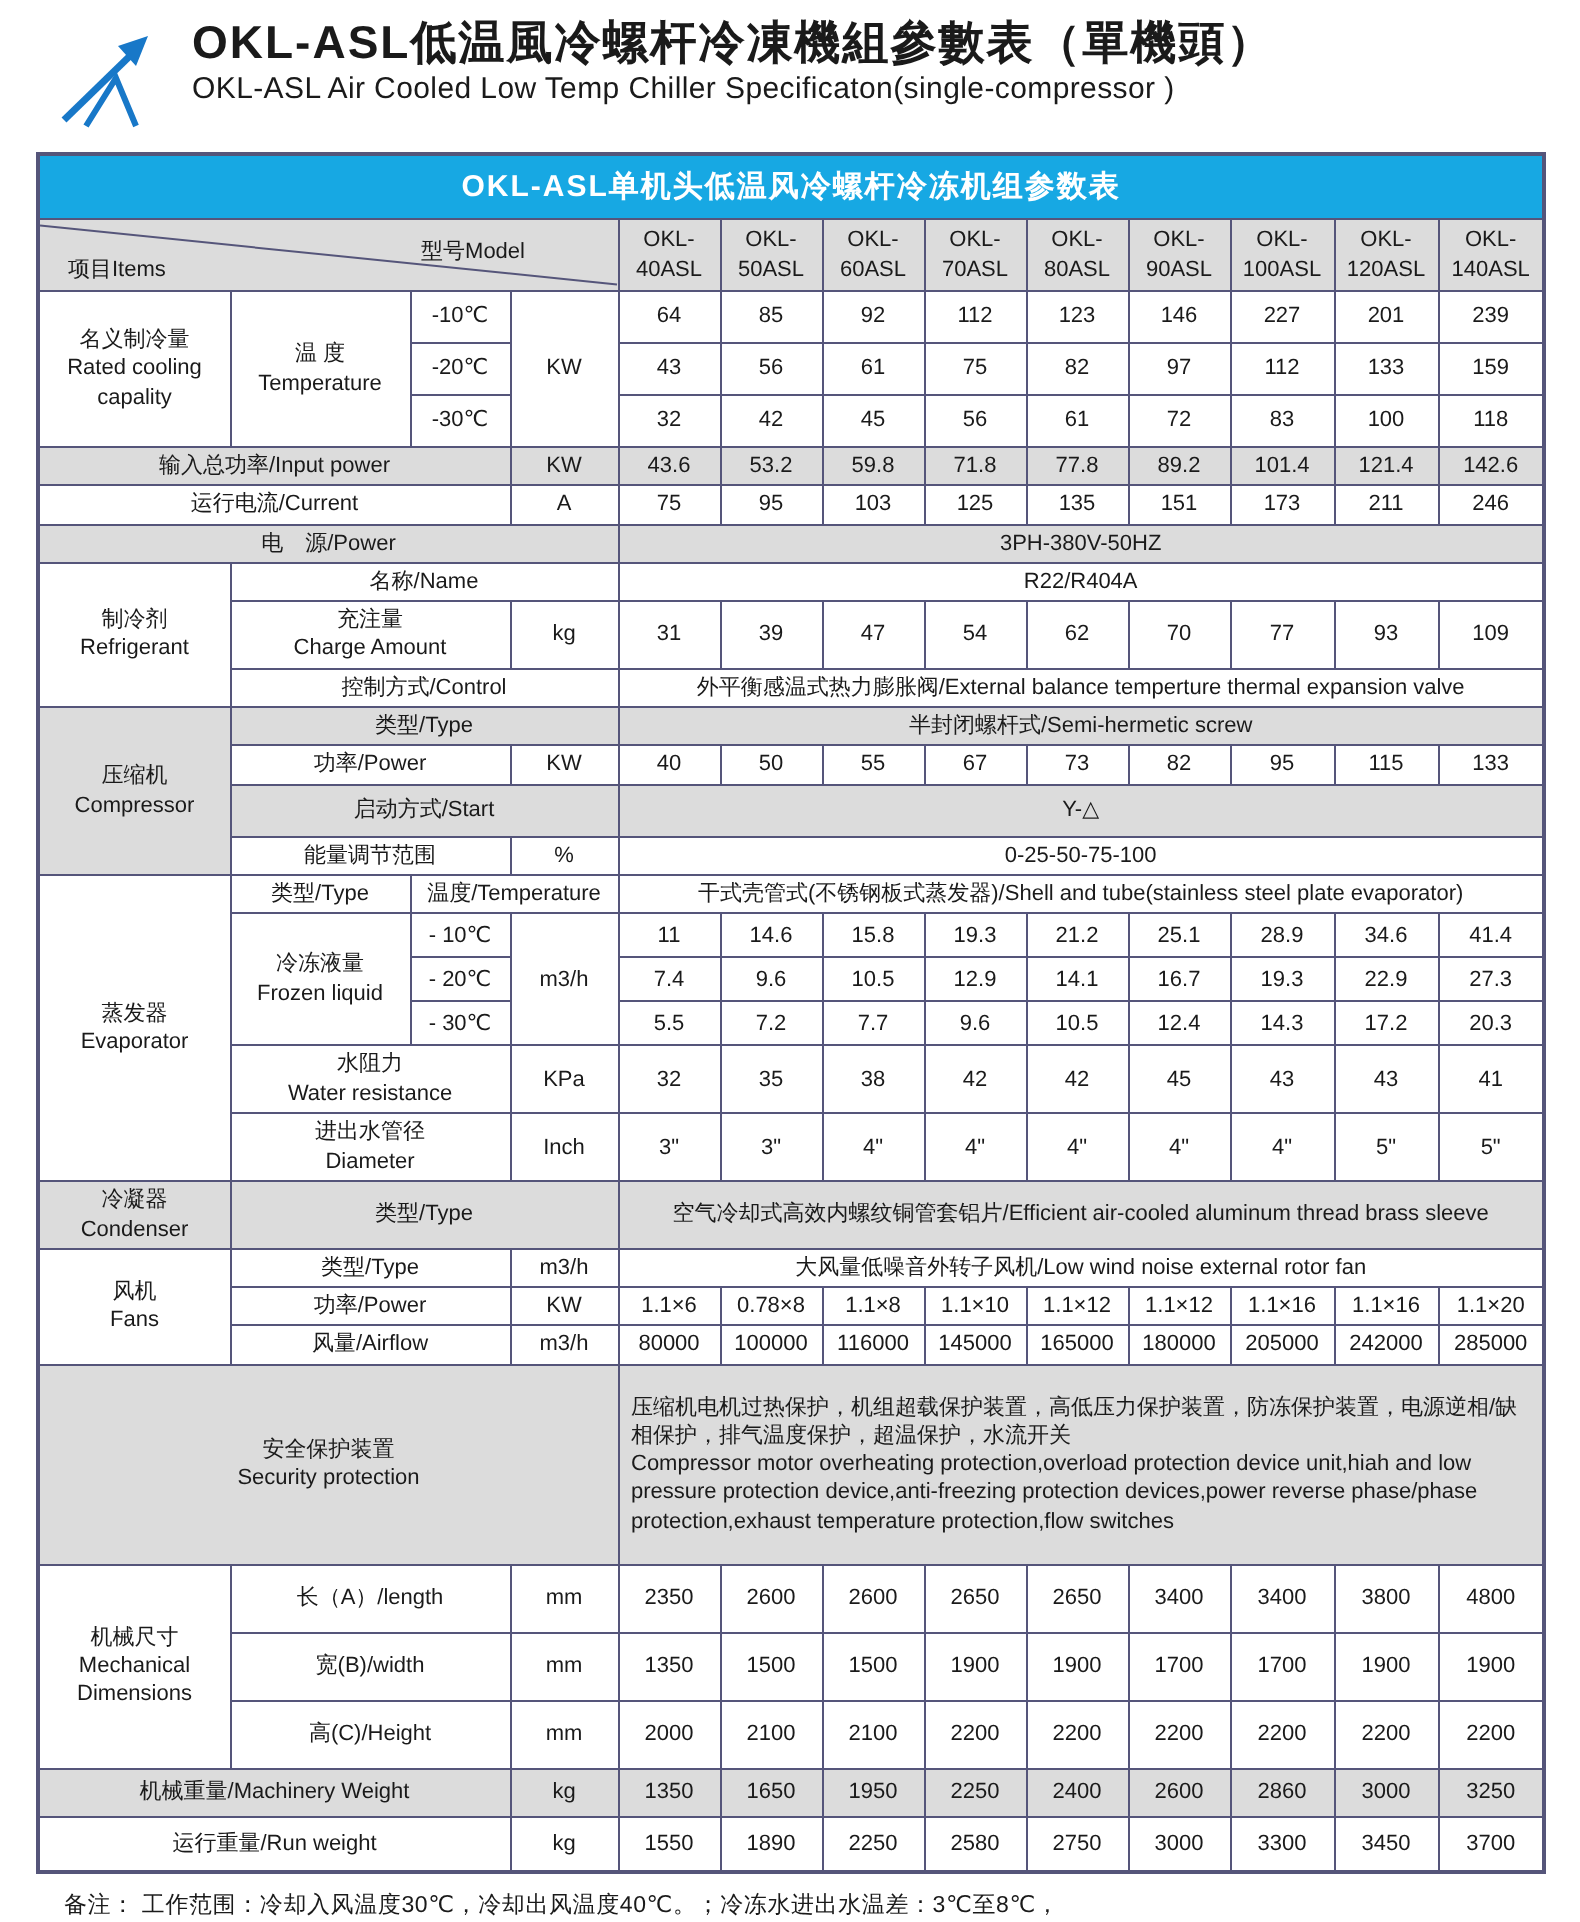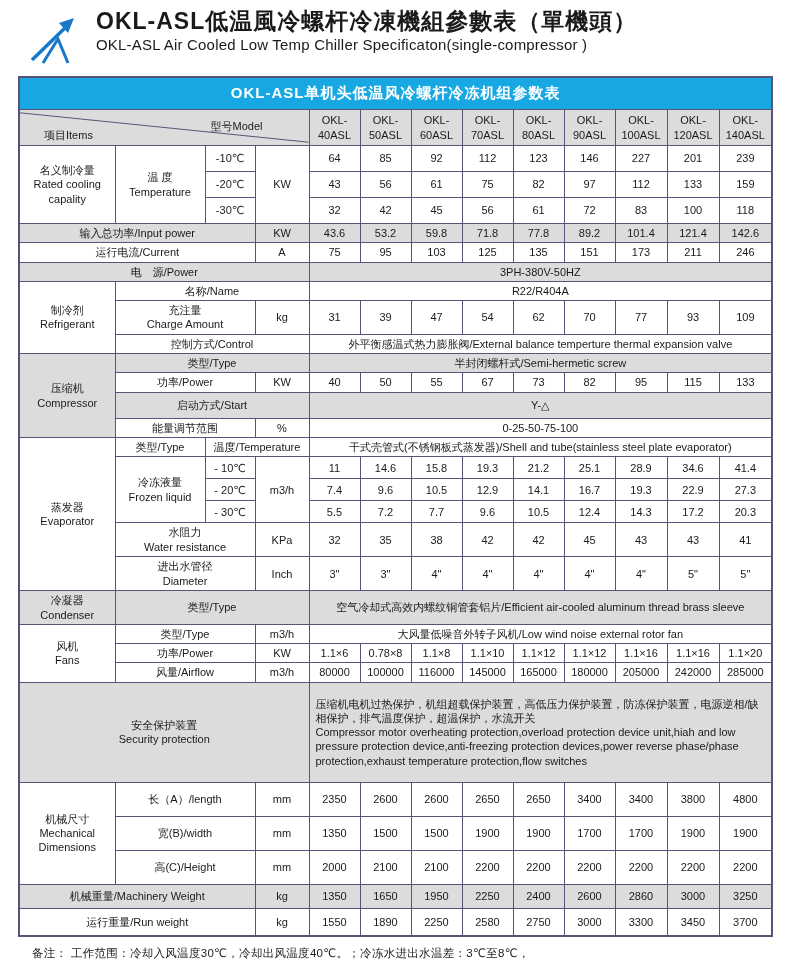--- a/index.html
+++ b/index.html
@@ -40,21 +40,21 @@
     padding:2px 1px;line-height:1.3;white-space:pre-line;overflow:hidden;
     background:#fff;
   }
   table.spec tr.g td{background:var(--row-gray);}
   table.spec td.al{text-align:left;padding:3px 6px;}
 
   
   td.diag{position:relative;height:100%;padding:0;}
   td.diag .dline{position:absolute;left:0;top:0;width:100%;height:100%;}
   td.diag .dline line{stroke:var(--border);stroke-width:1;vector-effect:non-scaling-stroke;}
-  td.diag .ditems{position:absolute;left:24px;bottom:3px;font-size:11px;}
+  td.diag .ditems{position:absolute;left:14px;bottom:3px;font-size:11px;}
   td.diag .dmodel{position:absolute;right:46px;top:9px;font-size:11px;text-align:right;}
 
   
   .notes{margin:8px 0 0 14px;font-size:11.5px;line-height:1.45;}
   .notes .cn{letter-spacing:0.3px;}
 </style>
 </head>
 <body>
 
 <div class="page">

